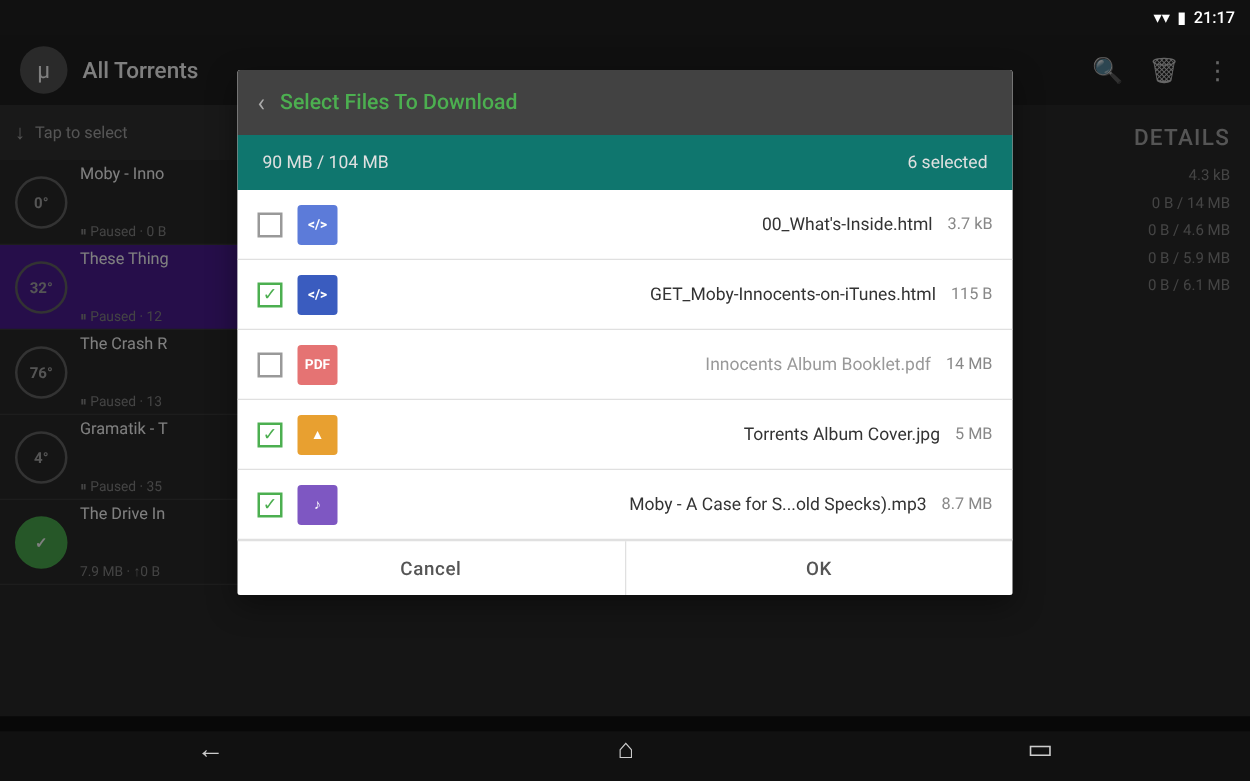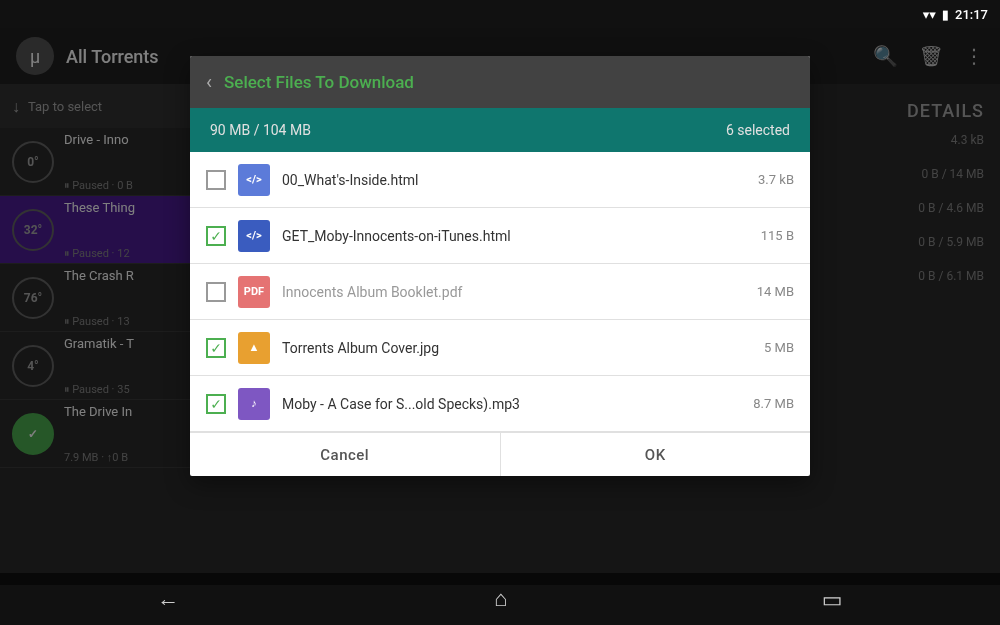--- a/index.html
+++ b/index.html
@@ -168,21 +168,21 @@
     .details-header {
       color: #aaa;
       font-size: 18px;
       font-weight: 500;
       letter-spacing: 1px;
       margin-bottom: 12px;
     }
     .details-sizes {
       display: flex;
       flex-direction: column;
-      gap: 20px;
+      gap: 8px;
       align-items: flex-end;
     }
     .detail-size {
       color: #888;
       font-size: 12px;
     }
 
     
     .nav-bar {
       position: absolute;
@@ -307,20 +307,21 @@
     .icon-jpg { background: #e8a030; }
     .icon-mp3 { background: #7e57c2; }
 
     .file-name {
       flex: 1;
       font-size: 14px;
       color: #333;
       white-space: nowrap;
       overflow: hidden;
       text-overflow: ellipsis;
+      text-align: right;
     }
     .file-name.dimmed { color: #999; }
     .file-size {
       font-size: 13px;
       color: #888;
       flex-shrink: 0;
     }
 
     
     .dialog-actions {
@@ -375,21 +376,21 @@
 
     <div class="torrent-list">
       <div class="tap-select-bar">
         <span style="font-size:16px;color:#aaa;">↓</span>
         <span>Tap to select</span>
       </div>
 
       <div class="torrent-item">
         <div class="torrent-circle">0°</div>
         <div class="torrent-info">
-          <div class="torrent-name">Drive - Inno</div>
+          <div class="torrent-name">Moby - Inno</div>
           <div class="torrent-status">⏸ Paused · 0 B</div>
         </div>
       </div>
 
       <div class="torrent-item active">
         <div class="torrent-circle">32°</div>
         <div class="torrent-info">
           <div class="torrent-name">These Thing</div>
           <div class="torrent-status">⏸ Paused · 12</div>
         </div>

